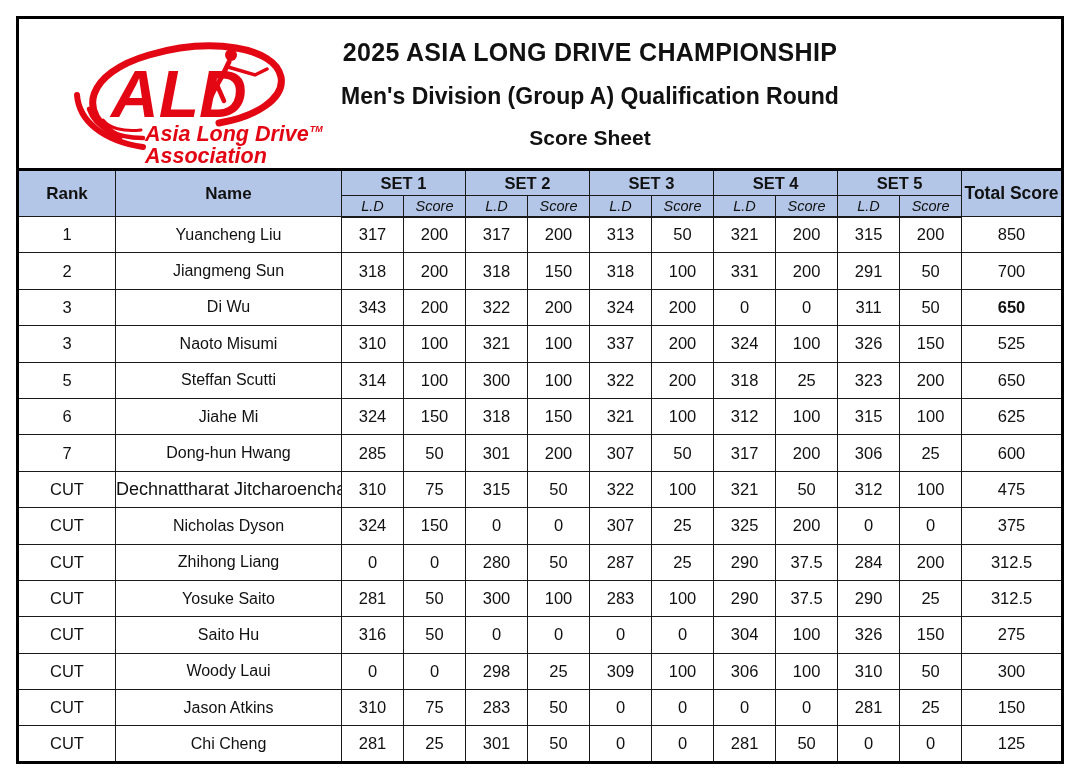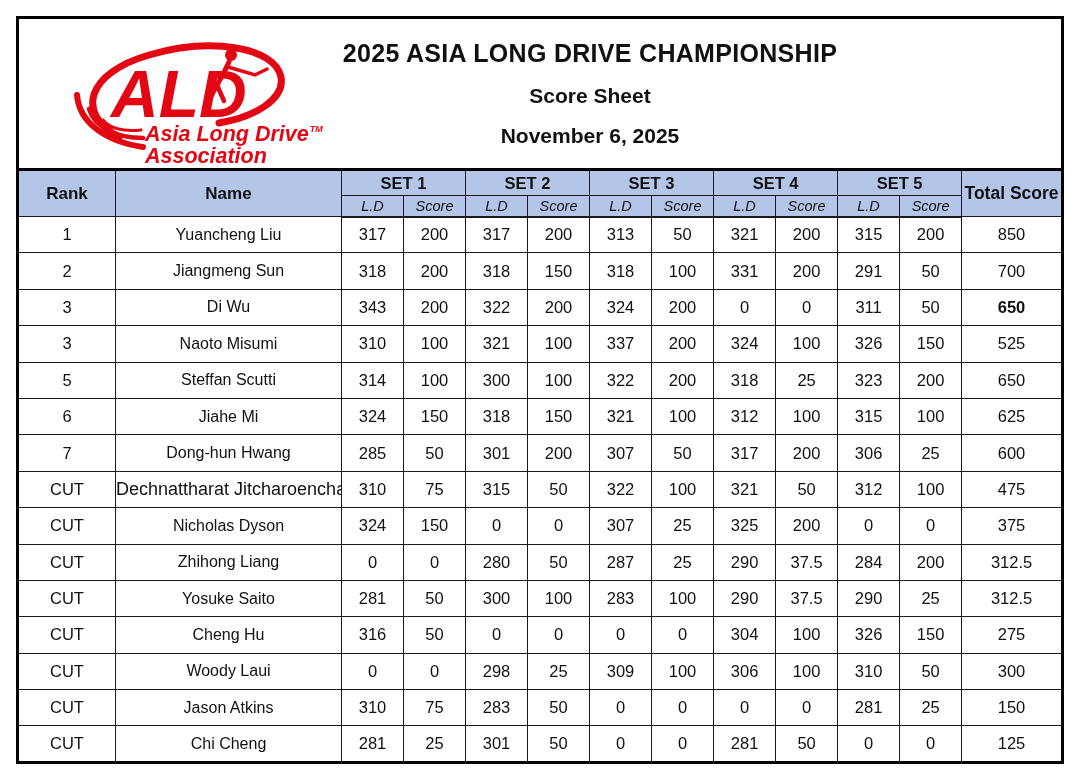--- a/index.html
+++ b/index.html
@@ -119,22 +119,22 @@
         <path d="M158 60 L150 76 M158 60 L165 76" stroke-width="4.5" fill="none" stroke-linecap="round"></path>
         <path d="M169 42 L196 50 L208 44" stroke-width="3.5" fill="none" stroke-linecap="round"></path>
       </g>
       <text class="logo-mono" x="52" y="92">ALD</text>
       <text class="logo-brand" x="86" y="116"><tspan>Asia Long Drive</tspan><tspan class="logo-tm" dy="-9" dx="1">TM</tspan></text>
       <text class="logo-brand" x="86" y="138">Association</text>
     </svg>
 
     <div class="titles">
       <div class="title-1">2025 ASIA LONG DRIVE CHAMPIONSHIP</div>
+      <div class="title-2">Men's Division (Group A) Qualification Round</div>
       <div class="title-3">Score Sheet</div>
-      <div class="title-4">November 6, 2025</div>
     </div>
   </div>
 
   <table>
     <colgroup>
       <col style="width:98px">
       <col style="width:226px">
       <col style="width:62px">
         <col style="width:62px">
       <col style="width:62px">
@@ -332,21 +332,21 @@
       <td class="num-cell">283</td>
       <td class="num-cell">100</td>
       <td class="num-cell">290</td>
       <td class="num-cell">37.5</td>
       <td class="num-cell">290</td>
       <td class="num-cell">25</td>
       <td class="total-cell">312.5</td>
     </tr>
         <tr>
       <td class="rank-cell">CUT</td>
-      <td class="name-cell">Cheng Hu</td>
+      <td class="name-cell">Saito Hu</td>
       <td class="num-cell">316</td>
       <td class="num-cell">50</td>
       <td class="num-cell">0</td>
       <td class="num-cell">0</td>
       <td class="num-cell">0</td>
       <td class="num-cell">0</td>
       <td class="num-cell">304</td>
       <td class="num-cell">100</td>
       <td class="num-cell">326</td>
       <td class="num-cell">150</td>

